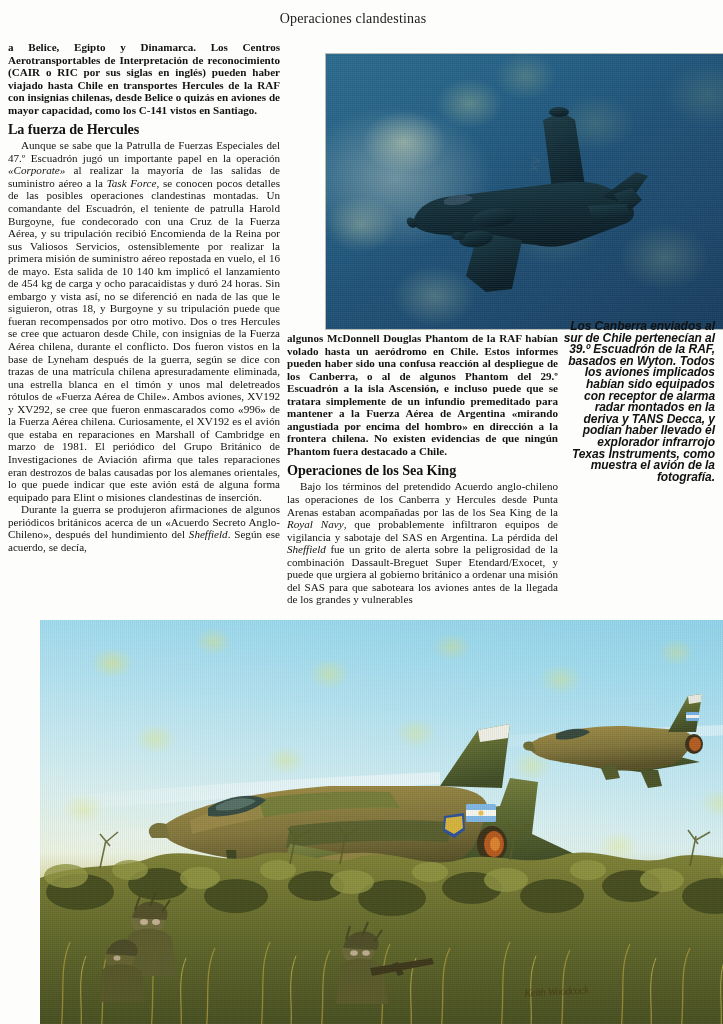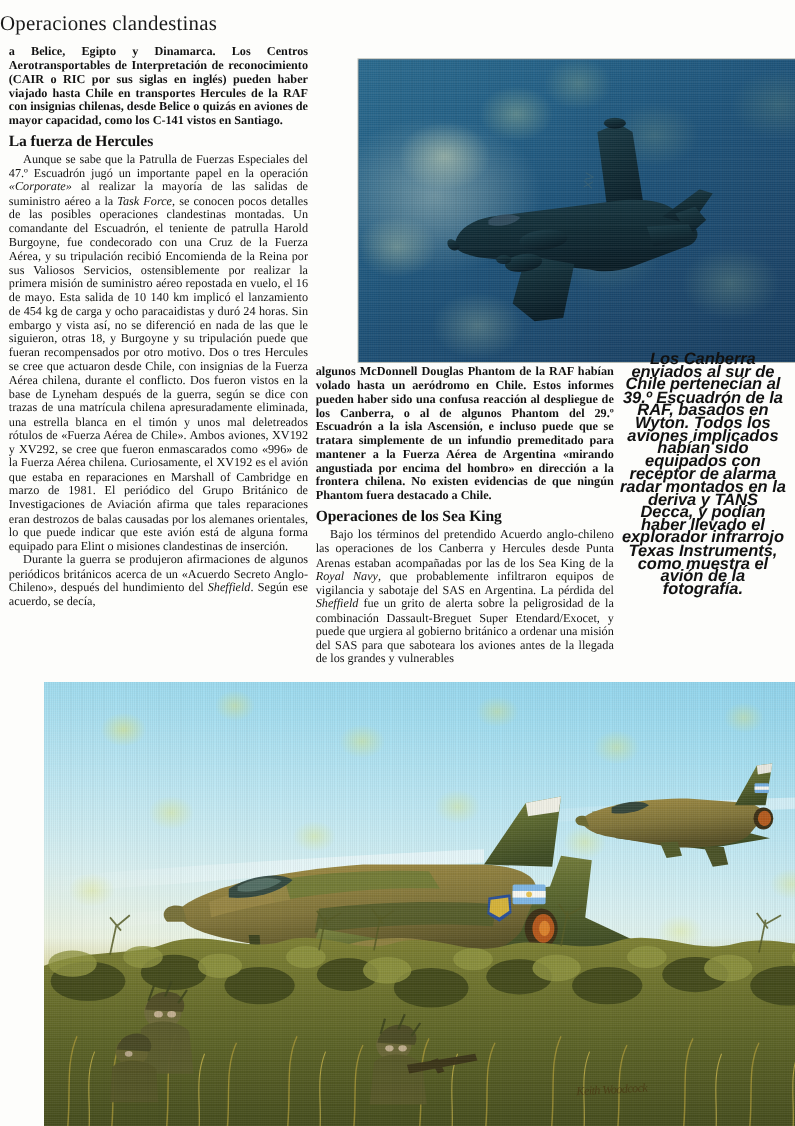--- a/index.html
+++ b/index.html
@@ -24,23 +24,23 @@
     height: 1024px;
     background: #fdfdfb;
     overflow: hidden;
   }
 
   
   #running-header {
     position: absolute;
     left: 0; top: 11px;
     width: 706px;
-    text-align: left;
+    text-align: center;
     font-family: "Liberation Serif", serif;
-    font-size: 19px;
+    font-size: 14px;
     letter-spacing: 0.2px;
     color: #1a1a1a;
   }
 
   
   .col {
     position: absolute;
     font-family: "Liberation Serif", serif;
     font-size: 11.1px;
     line-height: 12.55px;
@@ -66,26 +66,26 @@
     letter-spacing: -0.1px;
   }
   .it { font-style: italic; }
 
   
   #caption {
     position: absolute;
     left: 563px; top: 321px;
     width: 152px;
     font-family: "Liberation Sans", sans-serif;
-    font-size: 15px;
+    font-size: 12px;
     line-height: 11.6px;
     font-weight: bold;
     font-style: italic;
     color: #111111;
-    text-align: center;
+    text-align: right;
     letter-spacing: -0.05px;
   }
 
   
   #photo-canberra {
     position: absolute;
     left: 286px; top: 38px;
     width: 434px; height: 275px;
     overflow: hidden;
     background: #1d4f73;

